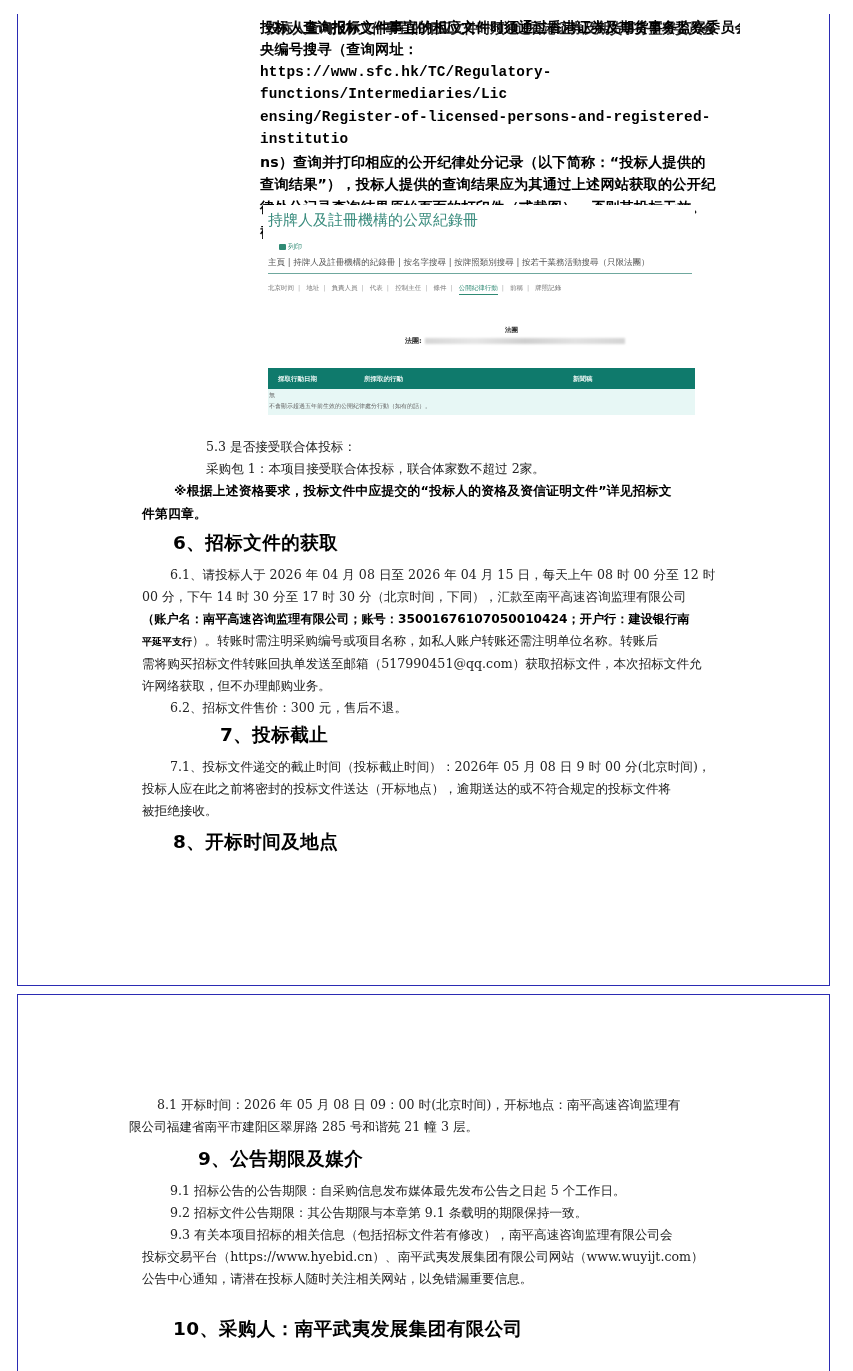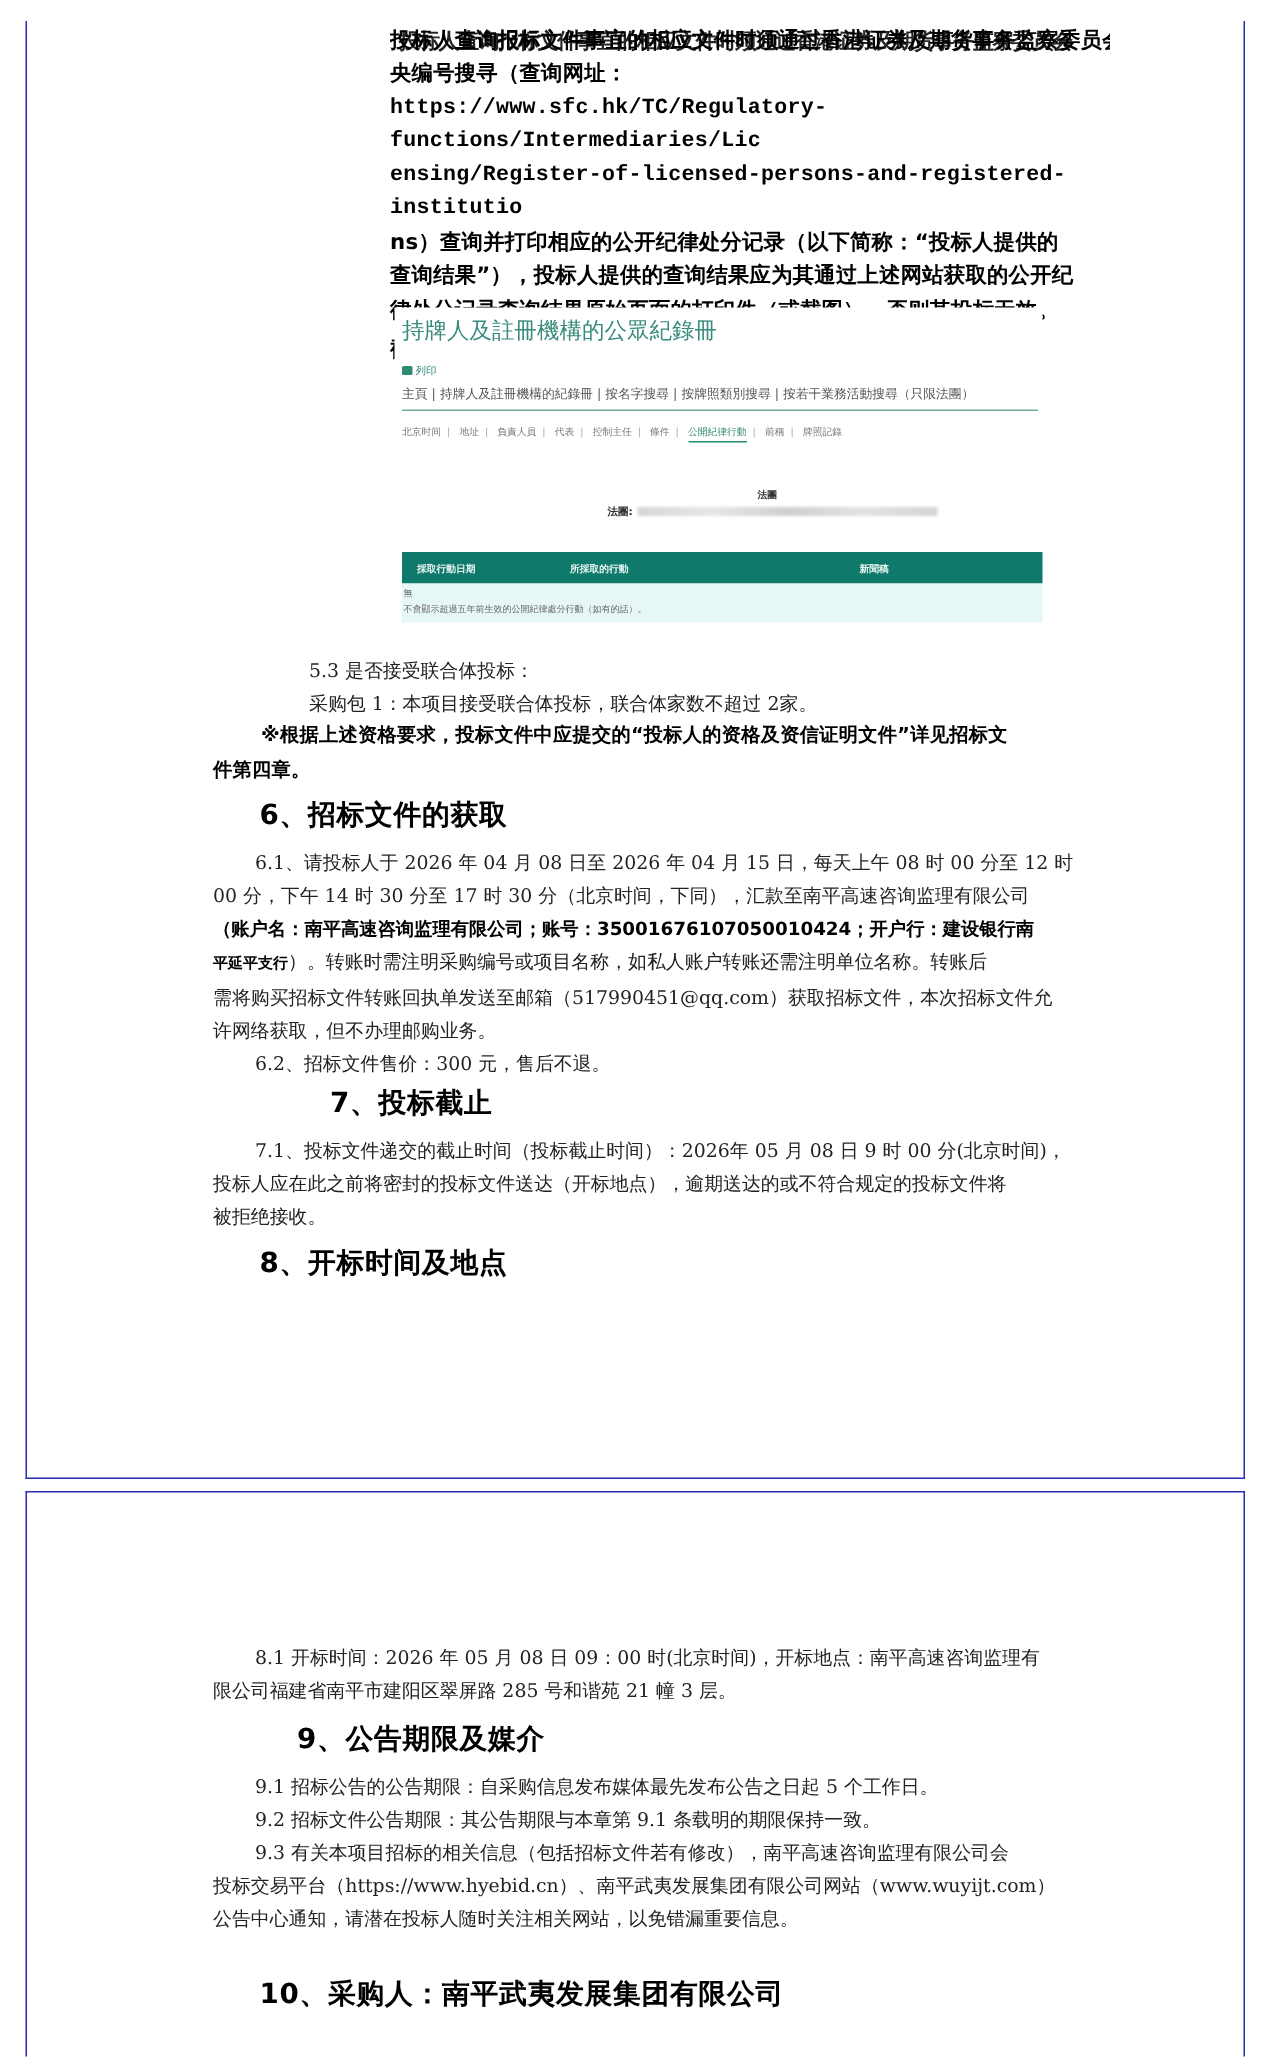--- a/index.html
+++ b/index.html
@@ -34,21 +34,21 @@
   .heading {
     font-family: "DejaVu Sans", "Liberation Sans", sans-serif;
     font-weight: bold; font-size: 18.5px; color: #000; letter-spacing: 0.5px;
   }
   .ind { text-indent: 28px; }
 
   
   .sfc { position: absolute; left: 263px; top: 205px; width: 432px; height: 210px; background: #fff;
          font-family: "DejaVu Sans", "Liberation Sans", sans-serif; }
   .sfc-title { position:absolute; left: 5px; top: 6px; font-size: 15px; color: #3a8c7e; }
-  .sfc-print { position:absolute; left: 5px; top: 37px; font-size: 7px; color: #2f8a74; }
+  .sfc-print { position:absolute; left: 16px; top: 37px; font-size: 7px; color: #2f8a74; }
   .sfc-print-icon { display:inline-block; width:7px; height:6px; background:#2f8a74; border-radius:1px; margin-right:2px; vertical-align: middle;}
   .sfc-crumbs { position:absolute; left: 5px; top: 52px; font-size: 8.5px; color: #555; white-space: nowrap; }
   .sfc-rule { position:absolute; left: 5px; top: 68px; width: 424px; height: 1px; background: #6fa89e; }
   .sfc-tabs { position:absolute; left: 5px; top: 79px; font-size: 6.5px; color: #777; white-space: nowrap; }
   .sfc-tabs .sep { color:#aaa; margin: 0 4px; }
   .sfc-tabs .active { color: #2f8a74; border-bottom: 1px solid #2f8a74; padding-bottom: 2px; }
   .sfc-corp-label { position:absolute; left: 242px; top: 121px; font-size: 6.5px; color:#333; font-weight: bold;}
   .sfc-corp-line { position:absolute; left: 142px; top: 131px; font-size: 7px; color:#333; font-weight: bold; white-space: nowrap;}
   .blur { display:inline-block; width: 200px; height: 6px; background: linear-gradient(90deg,#d6d6d6,#e6e6e6,#cfcfcf,#e2e2e2,#d4d4d4); filter: blur(1px); vertical-align: middle; margin-left:3px;}
   .sfc-table-head { position:absolute; left: 5px; top: 163px; width: 427px; height: 21px; background: #0f7a6c; color:#e6f3f0; font-size: 6.5px; font-weight: bold; }
@@ -93,21 +93,21 @@
     <span class="active">公開紀律行動</span><span class="sep">|</span>
     <span>前稱</span><span class="sep">|</span>
     <span>牌照記錄</span>
   </div>
   <div class="sfc-corp-label">法團</div>
   <div class="sfc-corp-line">
     <span>法團:</span><span class="blur"></span>
   </div>
   <div class="sfc-table-head">
     <span style="left:10px;">採取行動日期</span>
-    <span style="left:112px;">所採取的行動</span>
+    <span style="left:96px;">所採取的行動</span>
     <span style="left:305px;">新聞稿</span>
   </div>
   <div class="sfc-table-body">
     <div style="top:2px;">無</div>
     <div style="top:13px;">不會顯示超過五年前生效的公開紀律處分行動（如有的話）。</div>
   </div>
 </div>
 
 <div class="abs body-text" style="left:206px; top:436px; width:560px;">
   <div>5.3 是否接受联合体投标：</div>
@@ -131,21 +131,21 @@
 
 <div class="abs heading" style="left:173px; top:722px;margin-left:47px;">7、投标截止</div>
 <div class="abs body-text" style="left:142px; top:756px; width:590px;">
   <div class="ind">7.1、投标文件递交的截止时间（投标截止时间）：2026年 05 月 08 日 9 时 00 分(北京时间)，</div>
   <div>投标人应在此之前将密封的投标文件送达（开标地点），逾期送达的或不符合规定的投标文件将</div>
   <div>被拒绝接收。</div>
 </div>
 
 <div class="abs heading" style="left:173px; top:829px;">8、开标时间及地点</div>
 
-<div class="abs body-text" style="left:142px; top:1094px; width:590px;">
+<div class="abs body-text" style="left:129px; top:1094px; width:590px;">
   <div class="ind">8.1 开标时间：2026 年 05 月 08 日 09：00 时(北京时间)，开标地点：南平高速咨询监理有</div>
   <div>限公司福建省南平市建阳区翠屏路  285 号和谐苑 21 幢 3 层。</div>
 </div>
 <div class="abs heading" style="left:178px; top:1146px;margin-left:20px;">9、公告期限及媒介</div>
 <div class="abs body-text" style="left:142px; top:1180px; width:600px;">
   <div class="ind">9.1 招标公告的公告期限：自采购信息发布媒体最先发布公告之日起   5 个工作日。</div>
   <div class="ind">9.2 招标文件公告期限：其公告期限与本章第  9.1 条载明的期限保持一致。</div>
   <div class="ind">9.3 有关本项目招标的相关信息（包括招标文件若有修改），南平高速咨询监理有限公司会</div>
   <div>投标交易平台（https://www.hyebid.cn）、南平武夷发展集团有限公司网站（www.wuyijt.com）</div>
   <div>公告中心通知，请潜在投标人随时关注相关网站，以免错漏重要信息。</div>

